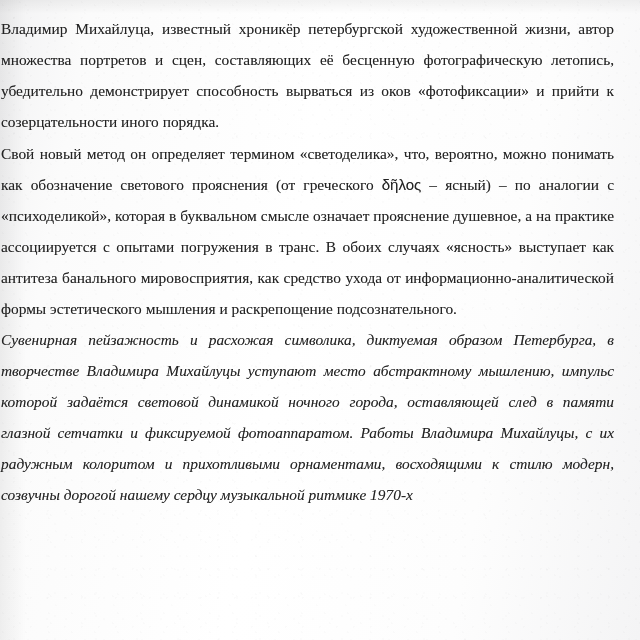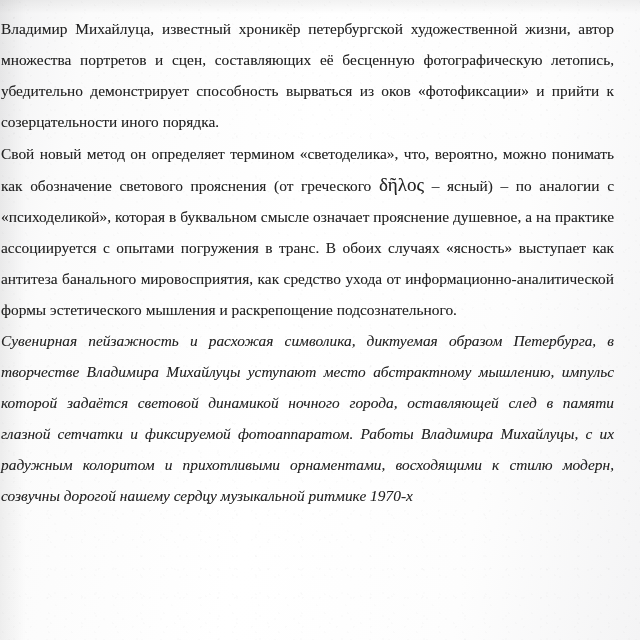--- a/index.html
+++ b/index.html
@@ -77,22 +77,22 @@
     text-justify: inter-word;
     
   }
   #text-body p:last-of-type {
     margin-bottom: 0;
     font-style: italic;
   }
 
   
   .greek {
-    font-family: Liberation Serif, serif;
-    font-size: 19px;
+    font-family: Liberation Sans, sans-serif;
+    font-size: 15px;
   }
 
   
   #text-body {
     text-shadow: 0 0 .45px rgba(0,0,0,.30);
   }
 </style>
 </head>
 <body>
 

